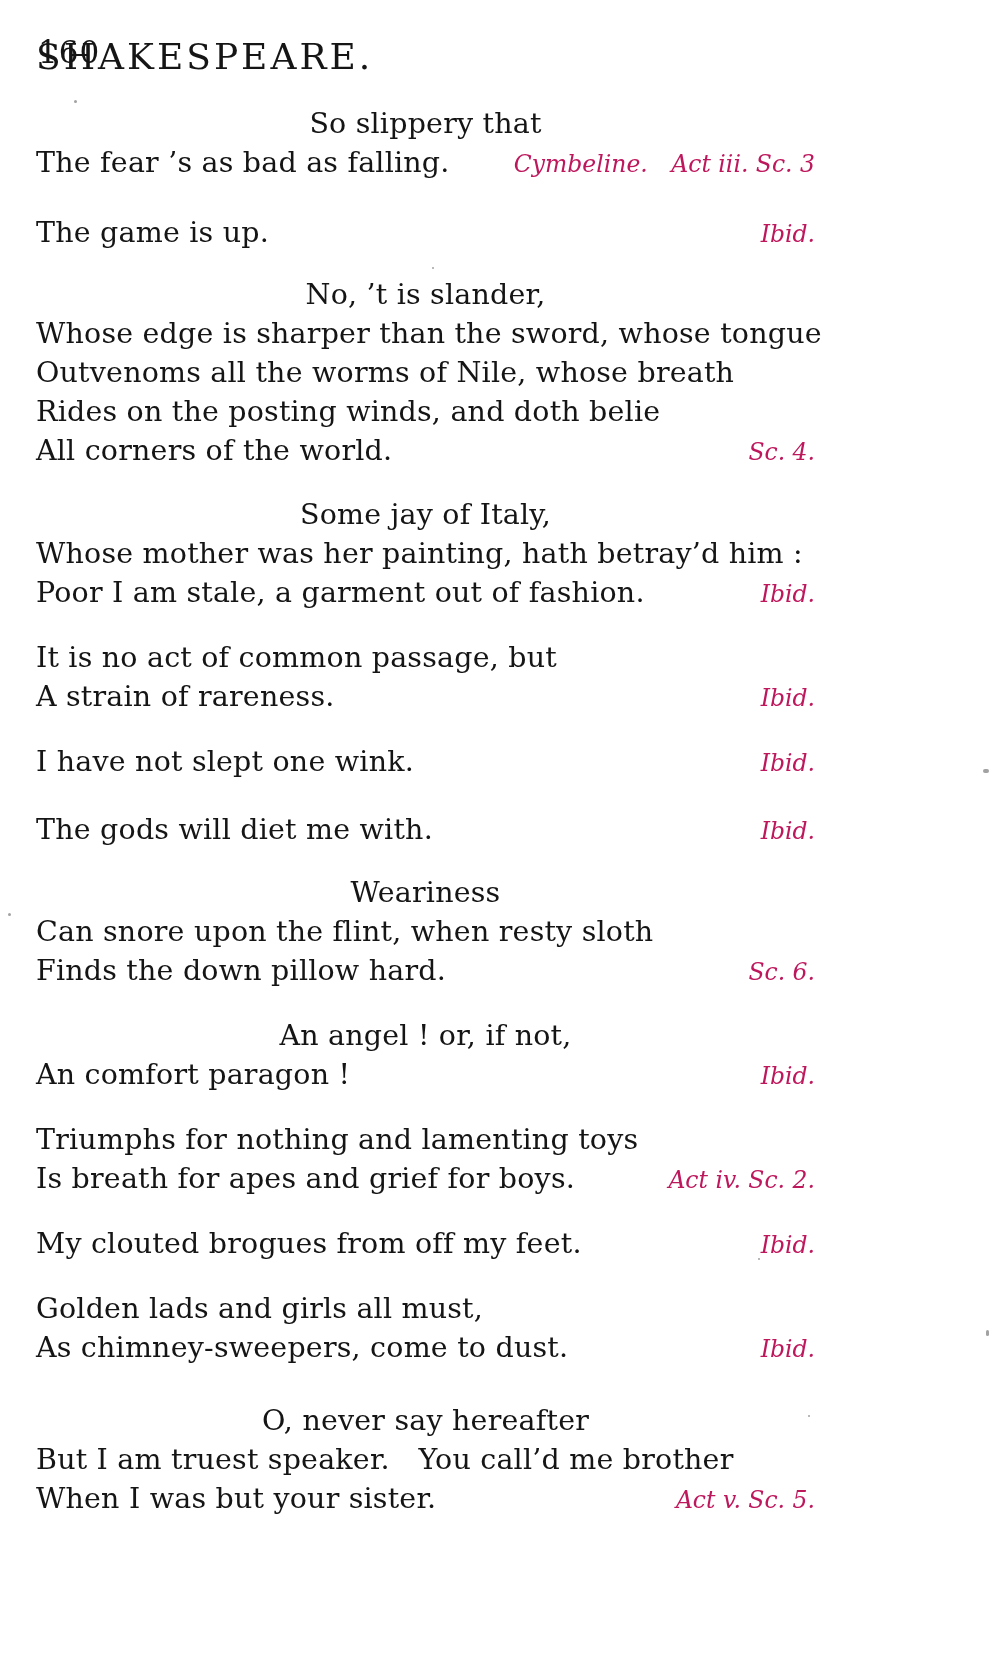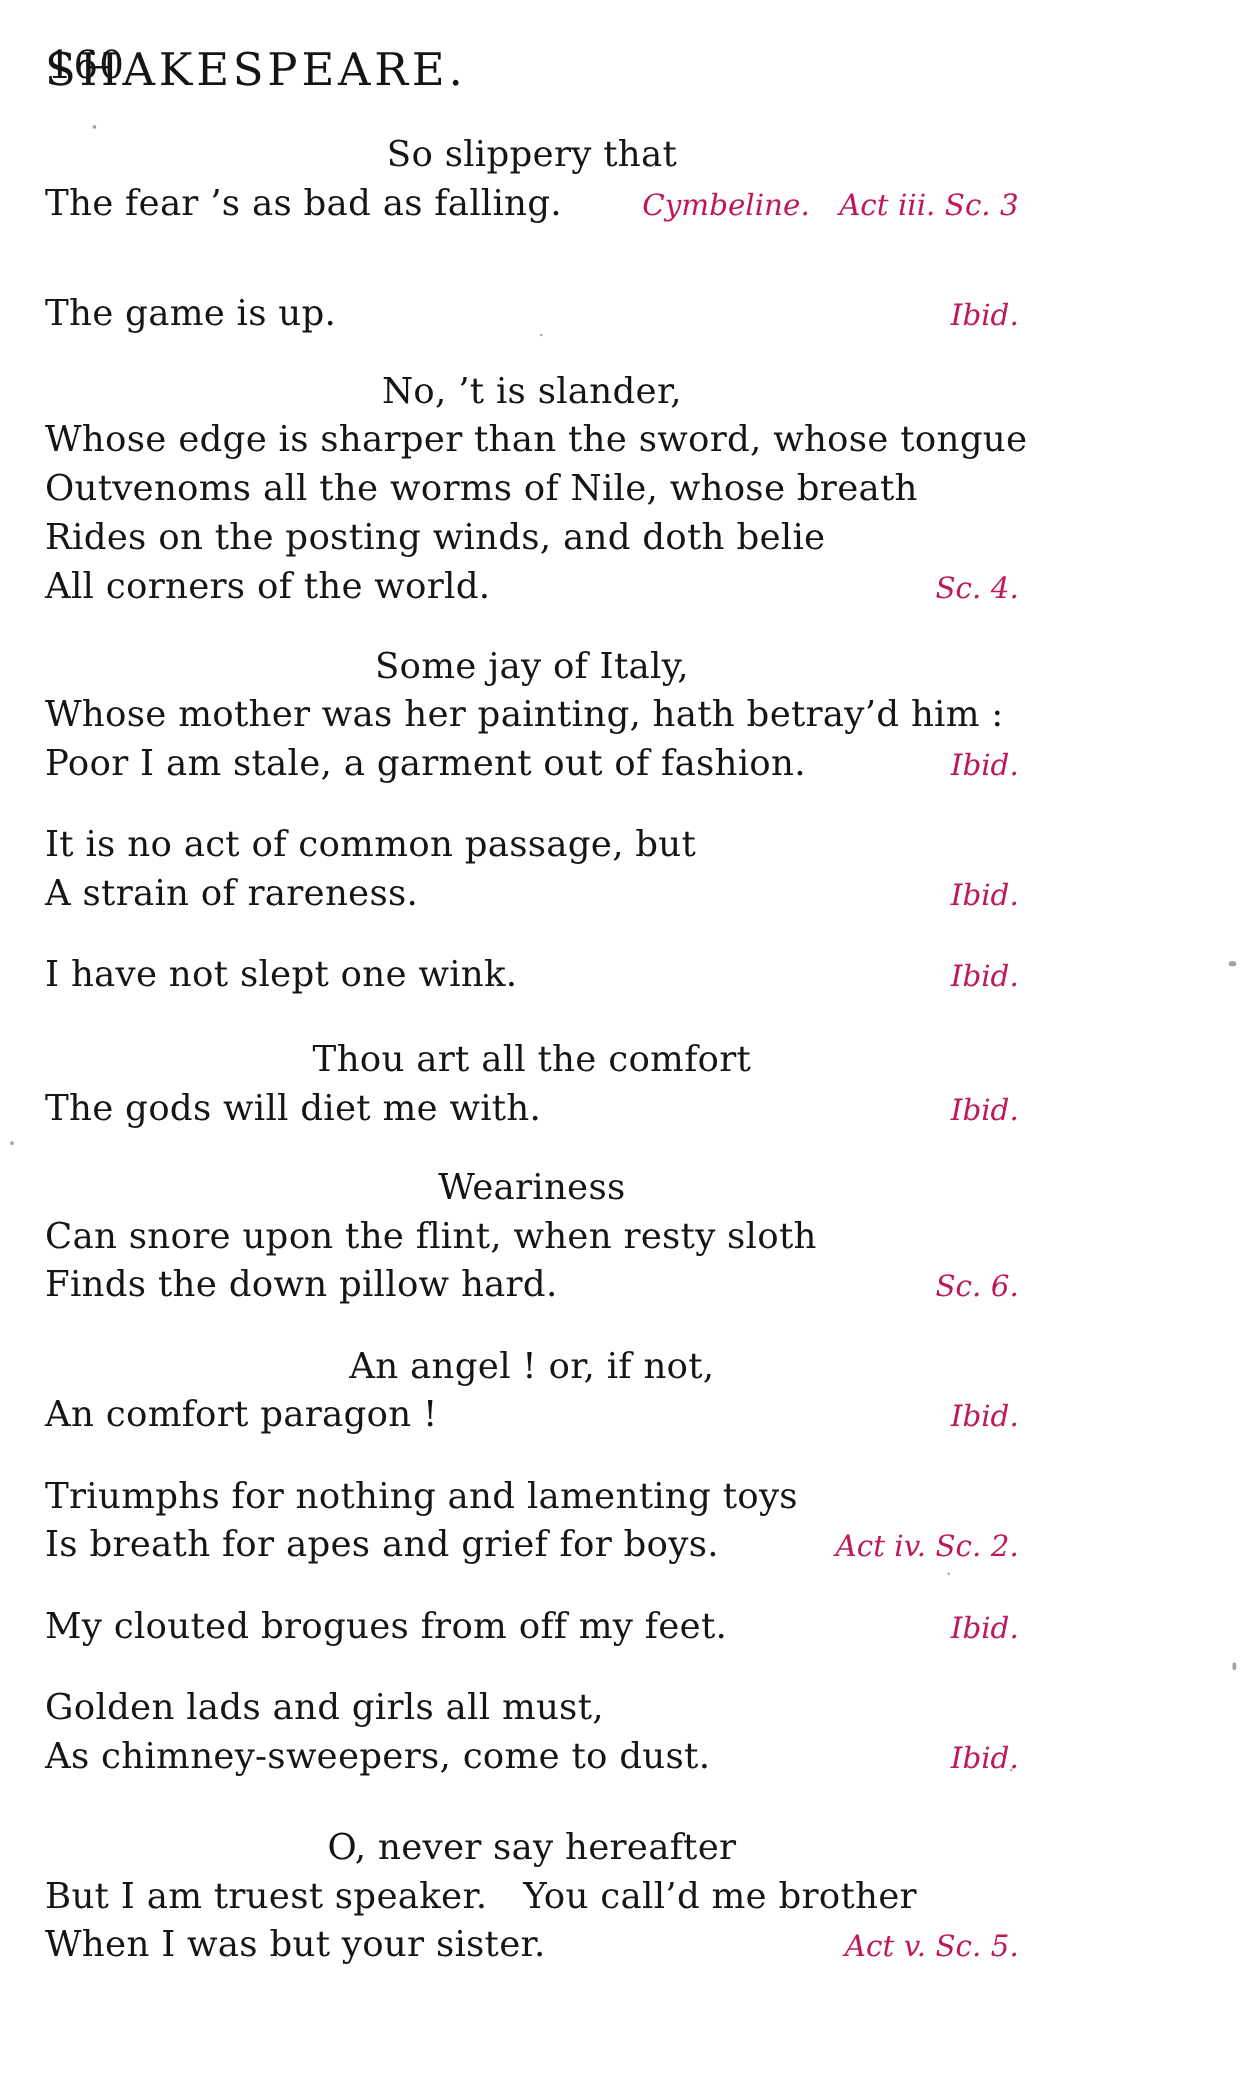--- a/index.html
+++ b/index.html
@@ -62,21 +62,21 @@
   }
   .lastline .verse { white-space: nowrap; letter-spacing: 0.2px; }
   .citation {
     font-style: italic;
     font-size: 23.5px;
     white-space: nowrap;
     padding-left: 20px;
     color: #be185d;
   }
   
-  .quote.q1 { margin-bottom: 47px; }
+  .quote.q1 { margin-bottom: 29px; }
   .quote.q2 { margin-bottom: 21px; }
   .quote.q3 { margin-bottom: 23px; }
   .quote.q6 { margin-bottom: 27px; }
   .quote.q7 { margin-bottom: 22px; }
   .quote.q12 { margin-bottom: 32px; }
   
   .speck {
     position: absolute;
     background: #555;
     border-radius: 50%;
@@ -137,21 +137,20 @@
   </div>
 
   <div class="quote q6">
     <div class="lastline">
       <span class="verse">I have not slept one wink.</span>
       <span class="citation">Ibid.</span>
     </div>
   </div>
 
   <div class="quote q7">
-    <div class="vline center">Thou art all the comfort</div>
     <div class="lastline">
       <span class="verse">The gods will diet me with.</span>
       <span class="citation">Ibid.</span>
     </div>
   </div>
 
   <div class="quote q8">
     <div class="vline center">Weariness</div>
     <div class="vline">Can snore upon the flint, when resty sloth</div>
     <div class="lastline">

